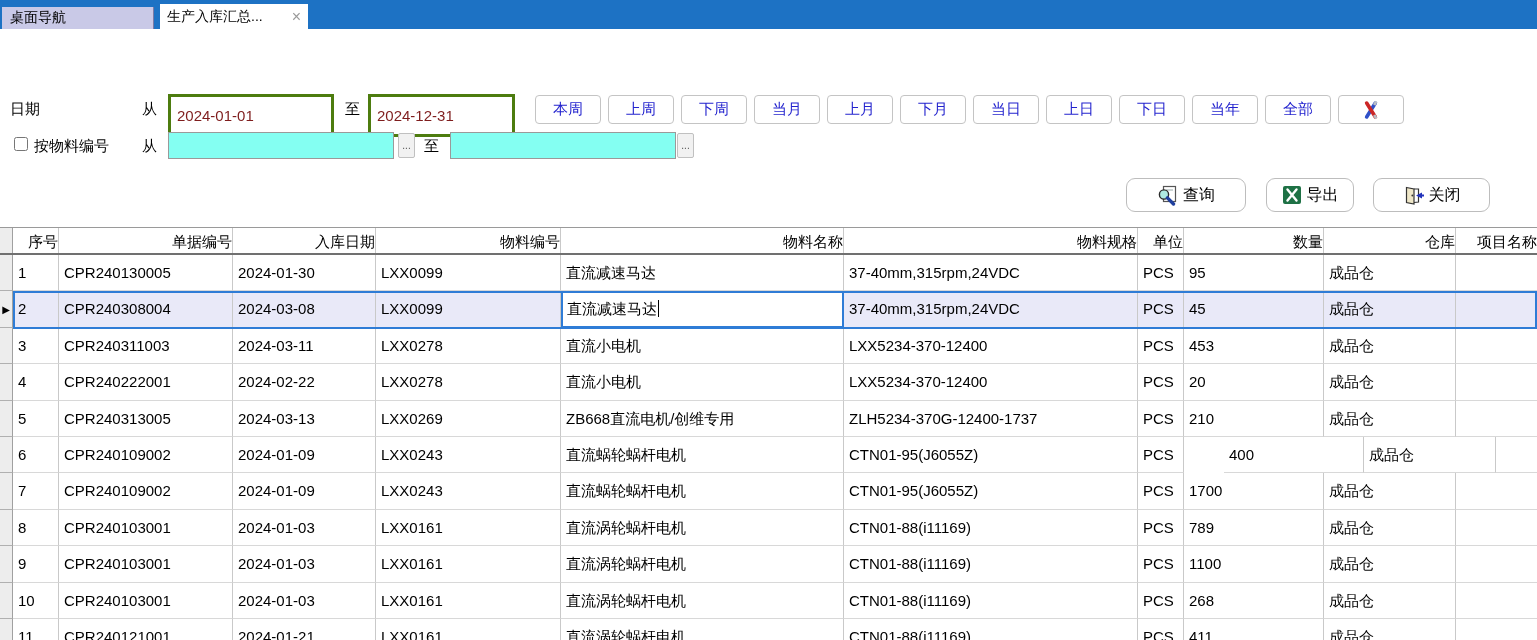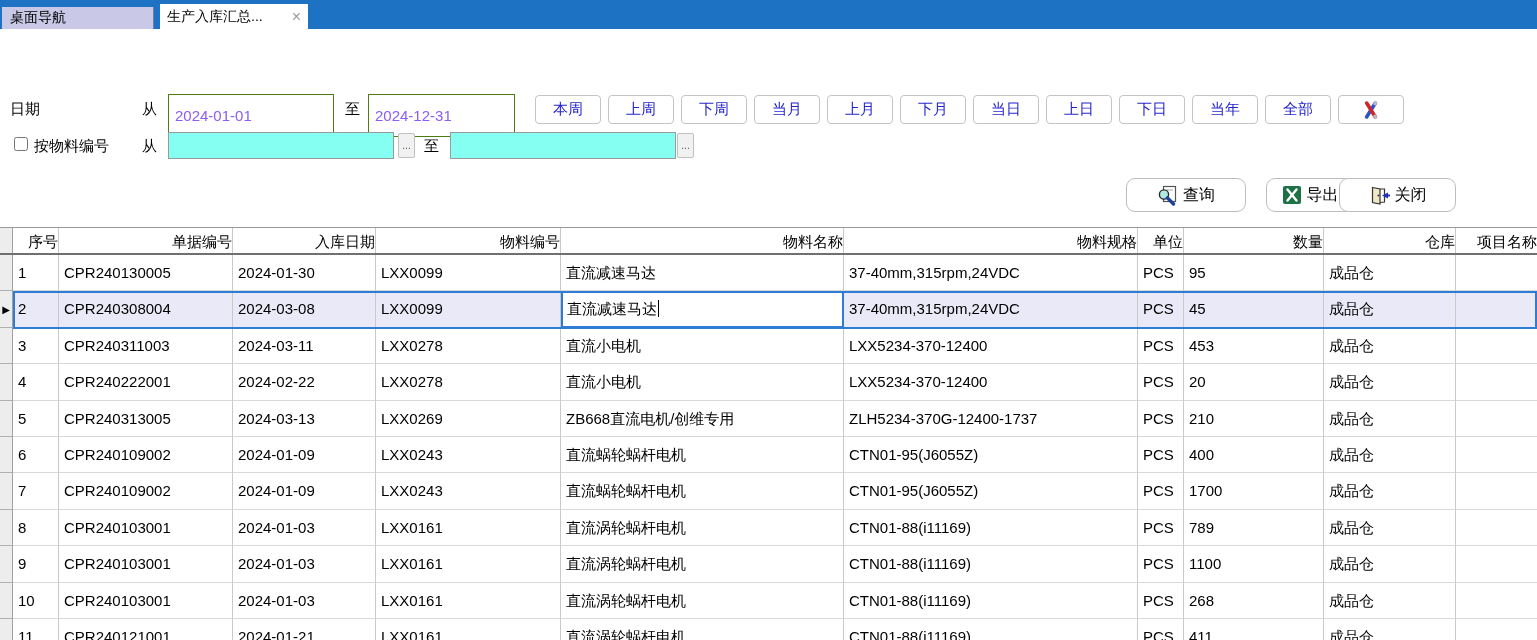--- a/index.html
+++ b/index.html
@@ -26,22 +26,22 @@
   }
   .tab-active{
     left:160px;top:4px;width:148px;height:25px;background:#fff;
     padding:0 7px;gap:7px;
   }
   .tab-active .label{flex:1;white-space:nowrap;overflow:hidden;}
   .tab-close{color:#9a9a9a;font-size:16px;line-height:1;cursor:default;}
   
   .flabel{position:absolute;font-size:15px;}
   .date-input{
-    position:absolute;top:94px;height:43px;border:1px solid #4d7c0f;background:#fff;
-    font-size:15px;padding:0 6px;font-family:inherit;color:#8b5cf6;
+    position:absolute;top:94px;height:43px;border:3px solid #4d7c0f;background:#fff;
+    font-size:15px;padding:0 6px;font-family:inherit;color:#7f1d1d;
   }
   #dateFrom{left:168px;width:166px;}
   #dateTo{left:368px;width:147px;}
   .range-row{position:absolute;left:535px;top:95px;display:flex;gap:7px;}
   .range-btn{
     width:66px;height:29px;background:#fff;border:1px solid #c4c4c4;border-radius:4px;
     color:var(--range-button-text);font-size:15px;font-family:inherit;padding:0;cursor:default;
   }
   .tools-btn{display:flex;align-items:center;justify-content:center;}
   .checkbox{
@@ -59,21 +59,21 @@
   }
   #dots1{left:398px;}
   #dots2{left:677px;}
   
   .action-btn{
     position:absolute;top:178px;height:34px;background:#fff;border:1px solid #bdbdbd;border-radius:9px;
     font-size:16px;font-family:inherit;color:#000;display:flex;align-items:center;justify-content:center;gap:5px;cursor:default;
   }
   #btnQuery{left:1126px;width:120px;}
   #btnExport{left:1266px;width:88px;}
-  #btnClose{left:1339px;width:117px;}
+  #btnClose{left:1373px;width:117px;}
   
   .grid{position:absolute;top:227px;left:0;width:1537px;height:413px;overflow:hidden;border-top:1px solid #9a9a9a;}
   .g-header{display:flex;height:27px;border-bottom:2px solid #707070;background:#fff;text-align:right;}
   .hcell{
     font-size:15px;padding:5px 0 0 4px;border-right:1px solid #c9c9c9;
     white-space:nowrap;overflow:hidden;flex:none;
   }
   .g-row{display:flex;height:36.4px;position:relative;flex:none;}
   .cell{
     font-size:15px;padding:9px 0 0 5px;border-right:1px solid #c9c9c9;border-bottom:1px solid #d8d8d8;
@@ -253,21 +253,21 @@
       </div>
       <div class="g-row">
         <div class="ind"></div>
         <div class="cell" style="width: 46px;">6</div>
         <div class="cell" style="width: 174px;">CPR240109002</div>
         <div class="cell" style="width: 143px;">2024-01-09</div>
         <div class="cell" style="width: 185px;">LXX0243</div>
         <div class="cell" style="width: 283px;">直流蜗轮蜗杆电机</div>
         <div class="cell" style="width: 294px;">CTN01-95(J6055Z)</div>
         <div class="cell" style="width: 46px;">PCS</div>
-        <div class="cell" style="width: 140px;">400</div>
+        <div class="cell" style="width: 140px; margin-left: 40px;">400</div>
         <div class="cell" style="width: 132px;">成品仓</div>
         <div class="cell" style="width: 82px;"></div>
       </div>
       <div class="g-row">
         <div class="ind"></div>
         <div class="cell" style="width: 46px;">7</div>
         <div class="cell" style="width: 174px;">CPR240109002</div>
         <div class="cell" style="width: 143px;">2024-01-09</div>
         <div class="cell" style="width: 185px;">LXX0243</div>
         <div class="cell" style="width: 283px;">直流蜗轮蜗杆电机</div>

